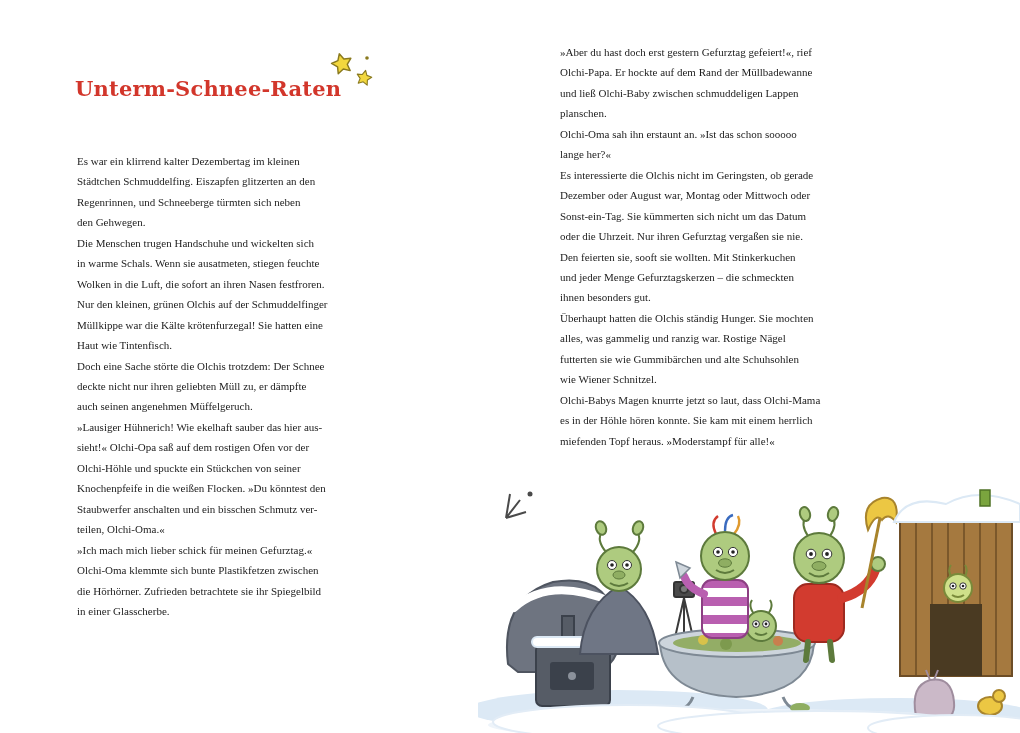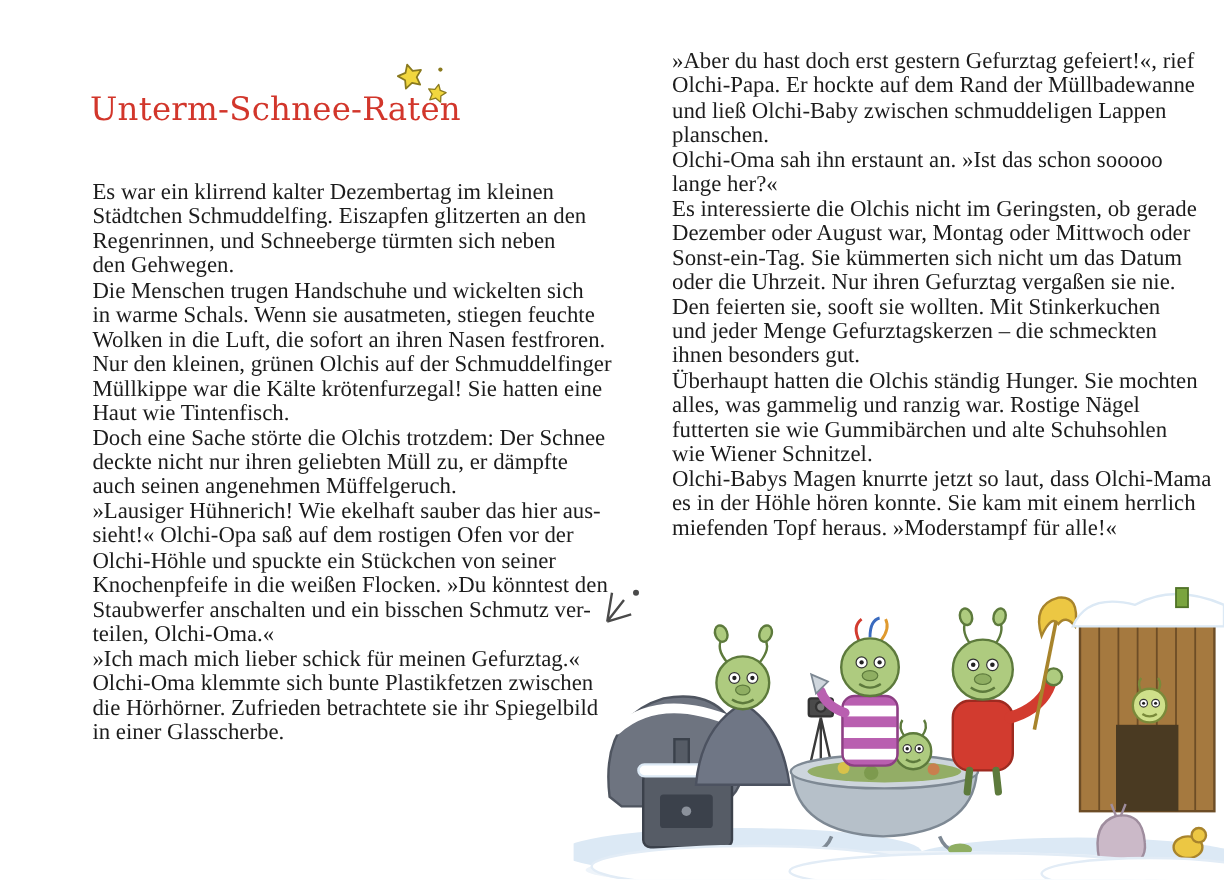--- a/index.html
+++ b/index.html
@@ -10,36 +10,36 @@
     height: 733px;
     background: #ffffff;
     overflow: hidden;
     font-family: "Liberation Serif", serif;
     color: #1c1c1c;
   }
   .chapter-title {
     position: absolute;
     left: 75px;
     top: 76px;
-    font-size: 27px;
-    font-weight: normal;
+    font-size: 21px;
+    font-weight: bold;
     color: var(--title-red, #d2362b);
     letter-spacing: 0.2px;
     font-family: "DejaVu Serif", serif;
   }
   .stars {
     position: absolute;
     left: 320px;
     top: 50px;
     width: 60px;
     height: 42px;
   }
   .page-text {
     position: absolute;
-    font-size: 19px;
+    font-size: 11px;
     line-height: 20.45px;
     white-space: pre;
     color: #1c1c1c;
   }
   .left-text  { left: 77px;  top: 131px; margin-top: 20px; }
   .right-text { left: 560px; top: 42px;  }
   .illustration {
     position: absolute;
     left: 478px;
     top: 476px;

